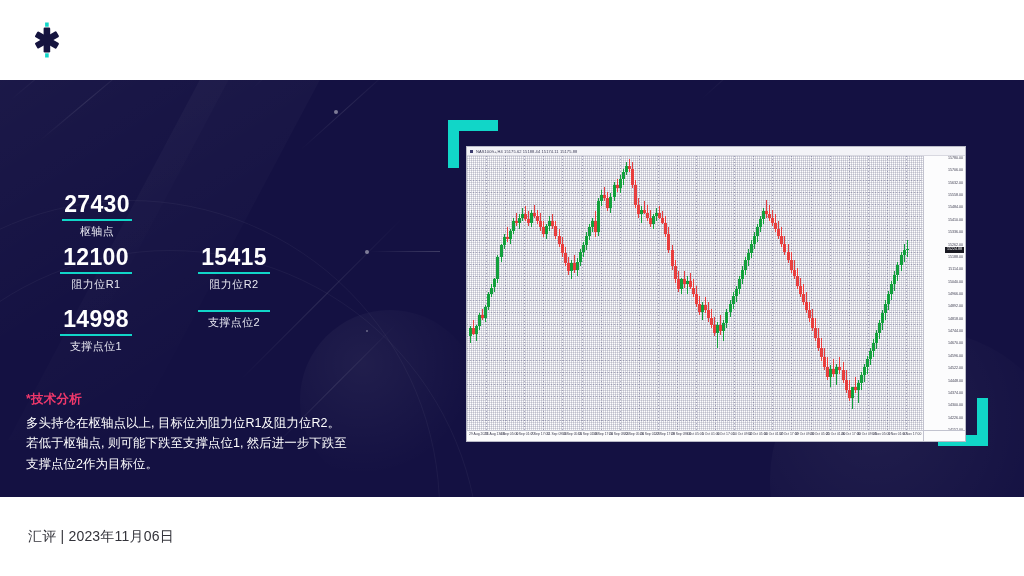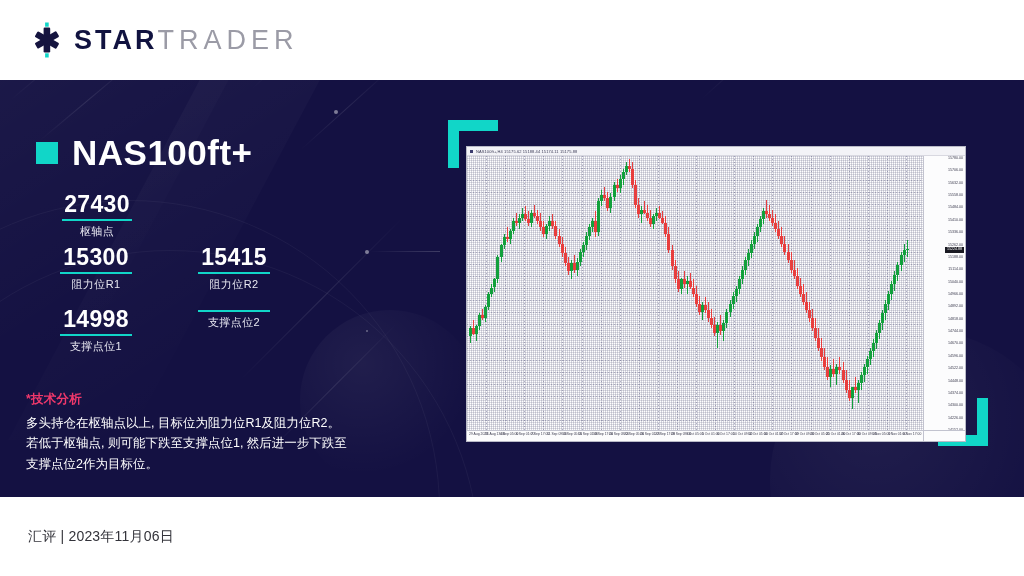--- a/index.html
+++ b/index.html
@@ -151,24 +151,20 @@
       <span class="logo-mark">
         <svg width="38" height="38" viewBox="0 0 38 38">
           <rect x="17.1" y="1.5" width="3.6" height="4.2" fill="#11d6c8"></rect>
           <rect x="17.1" y="32.3" width="3.6" height="4.2" fill="#11d6c8"></rect>
           <g fill="#15143f">
             <rect x="15.6" y="6.6" width="6.6" height="24.8" rx="1.2"></rect>
             <rect x="15.6" y="6.6" width="6.6" height="24.8" rx="1.2" transform="rotate(60 19 19)"></rect>
             <rect x="15.6" y="6.6" width="6.6" height="24.8" rx="1.2" transform="rotate(-60 19 19)"></rect>
           </g>
         </svg>
-      </span>
-      <span class="logo-text">
-        <span class="logo-star">STAR</span>
-        <span class="logo-trader">TRADER</span>
       </span>
     </div>
   </div>
 
   <div class="hero">
 
     <div class="hero-bg">
       <div class="wedge" style="left:-60px;top:-40px;width:230px;height:300px;transform:skewX(-28deg);"></div>
       <div class="wedge" style="left:120px;top:-60px;width:120px;height:420px;transform:skewX(-28deg);"></div>
       <div class="streak" style="left:10px;top:20px;width:150px;transform:rotate(-40deg);"></div>
@@ -191,35 +187,31 @@
     <div class="bracket" style="left:448px;top:40px;width:50px;height:48px;">
       <i style="left:0;top:0;width:50px;height:11px;"></i>
       <i style="left:0;top:0;width:11px;height:48px;"></i>
     </div>
     <div class="bracket" style="left:938px;top:318px;width:50px;height:48px;">
       <i style="left:0;bottom:0;width:50px;height:11px;"></i>
       <i style="right:0;top:0;width:11px;height:48px;"></i>
     </div>
   </div>
 
-  <div class="title-row">
-    <span class="title-bullet"></span>
-    <span class="title-text">NAS100ft+</span>
-  </div>
 
   <div class="pivot-block">
     <div class="stat-val">27430</div>
     <div class="stat-rule"></div>
     <div class="stat-lbl">枢轴点</div>
   </div>
 
   <div class="grid-stats">
     <div class="grid-row">
       <div class="grid-cell">
-        <div class="stat-val">15300</div>
+        <div class="stat-val">12100</div>
         <div class="stat-rule"></div>
         <div class="stat-lbl">阻力位R1</div>
       </div>
       <div class="grid-cell">
         <div class="stat-val">15415</div>
         <div class="stat-rule"></div>
         <div class="stat-lbl">阻力位R2</div>
       </div>
     </div>
     <div class="grid-row">

